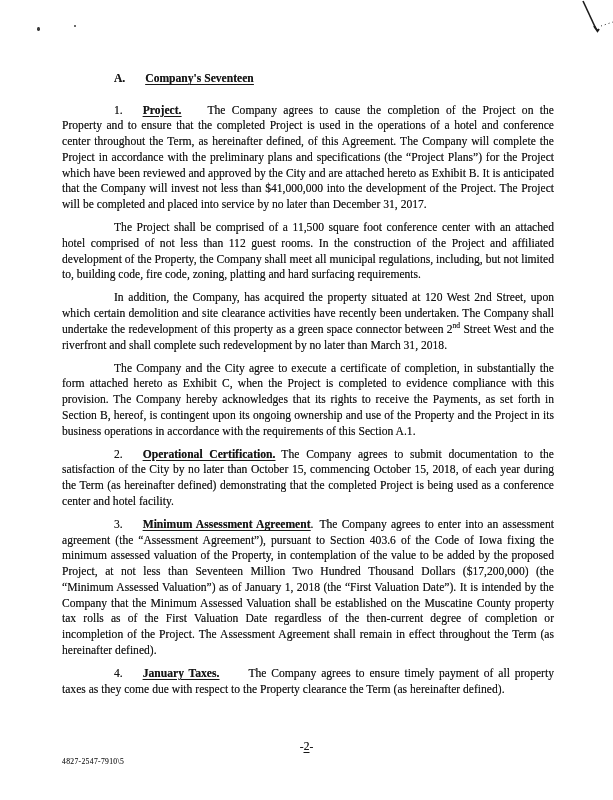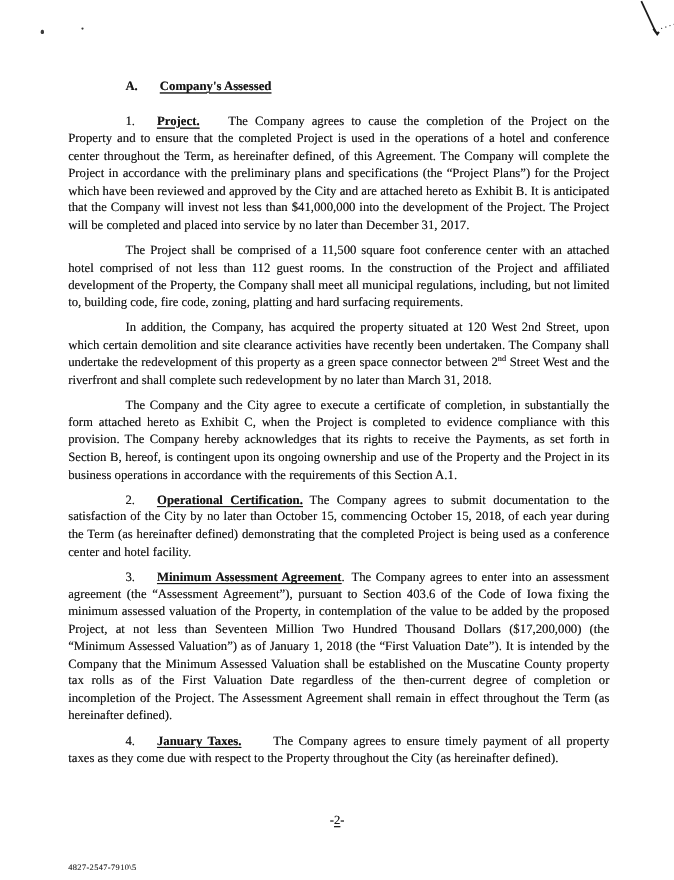--- a/index.html
+++ b/index.html
@@ -56,21 +56,21 @@
     text-align: center;
     font-size: 11.5px;
     text-shadow: 0 0 0.4px rgba(0,0,0,0.55);
   }
   .page-num .digit {
     text-decoration: underline;
     text-underline-offset: 1.5px;
   }
   .doc-id {
     position: absolute;
-    top: 784px;
+    top: 757px;
     left: 62px;
     font-size: 7.6px;
     letter-spacing: 0.35px;
     color: #2a2a2a;
     text-shadow: 0 0 0.4px rgba(0,0,0,0.5);
   }
   .scan-corner {
     position: absolute;
     top: 0;
     left: 538px;
@@ -94,21 +94,21 @@
     <path d="M45,1 L58,29" stroke="#1c1c1c" stroke-width="1.6" fill="none"></path>
     <path d="M56,26 L59.5,31 L61,29" stroke="#1c1c1c" stroke-width="2" fill="none"></path>
     <path d="M63,26 L75,22" stroke="#2a2a2a" stroke-width="1" fill="none" stroke-dasharray="1,3"></path>
   </svg>
   <div class="speck speck-1"></div>
   <div class="speck speck-2"></div>
 
   <div class="content">
 
     <p class="sec-heading">
-      <span>A.</span><span class="tab-num"></span><span class="head">Company's Assessed</span>
+      <span>A.</span><span class="tab-num"></span><span class="head">Company's Seventeen</span>
     </p>
 
     <p class="para first indent">
       <span class="num">1.</span><span class="tab-num"></span><span class="head">Project.</span><span class="tab-lg"></span><span>The Company agrees to cause the completion of the Project on the Property and to ensure that the completed Project is used in the operations of a hotel and conference center throughout the Term, as hereinafter defined, of this Agreement.  The Company will complete the Project in accordance with the preliminary plans and specifications (the “Project Plans”) for the Project which have been reviewed and approved by the City and are attached hereto as Exhibit B.  It is anticipated that the Company will invest not less than $41,000,000 into the development of the Project.  The Project will be completed and placed into service by no later than December 31, 2017.</span>
     </p>
 
     <p class="para indent">
       <span>The Project shall be comprised of a 11,500 square foot conference center with an attached hotel comprised of not less than 112 guest rooms.  In the construction of the Project and affiliated development of the Property, the Company shall meet all municipal regulations, including, but not limited to, building code, fire code, zoning, platting and hard surfacing requirements.</span>
     </p>
 
@@ -122,21 +122,21 @@
 
     <p class="para indent">
       <span class="num">2.</span><span class="tab-num"></span><span class="head">Operational Certification.</span><span class="tab-sm"></span><span>The Company agrees to submit documentation to the satisfaction of the City by no later than October 15, commencing October 15, 2018, of each year during the Term (as hereinafter defined) demonstrating that the completed Project is being used as a conference center and hotel facility.</span>
     </p>
 
     <p class="para indent">
       <span class="num">3.</span><span class="tab-num"></span><span class="head">Minimum Assessment Agreement</span><span>.</span><span class="tab-sm"></span><span>The Company agrees to enter into an assessment agreement (the “Assessment Agreement”), pursuant to Section 403.6 of the Code of Iowa fixing the minimum assessed valuation of the Property, in contemplation of the value to be added by the proposed Project, at not less than Seventeen Million Two Hundred Thousand Dollars ($17,200,000) (the “Minimum Assessed Valuation”) as of January 1, 2018 (the “First Valuation Date”).  It is intended by the Company that the Minimum Assessed Valuation shall be established on the Muscatine County property tax rolls as of the First Valuation Date regardless of the then-current degree of completion or incompletion of the Project.  The Assessment Agreement shall remain in effect throughout the Term (as hereinafter defined).</span>
     </p>
 
     <p class="para indent">
-      <span class="num">4.</span><span class="tab-num"></span><span class="head">January Taxes.</span><span class="tab-xl"></span><span>The Company agrees to ensure timely payment of all property taxes as they come due with respect to the Property throughout the City (as hereinafter defined).</span>
+      <span class="num">4.</span><span class="tab-num"></span><span class="head">January Taxes.</span><span class="tab-xl"></span><span>The Company agrees to ensure timely payment of all property taxes as they come due with respect to the Property clearance the Term (as hereinafter defined).</span>
     </p>
 
   </div>
 
   <div class="page-num">
     <span>-</span><span class="digit">2</span><span>-</span>
   </div>
 
   <div class="doc-id">4827-2547-7910\5</div>
 

